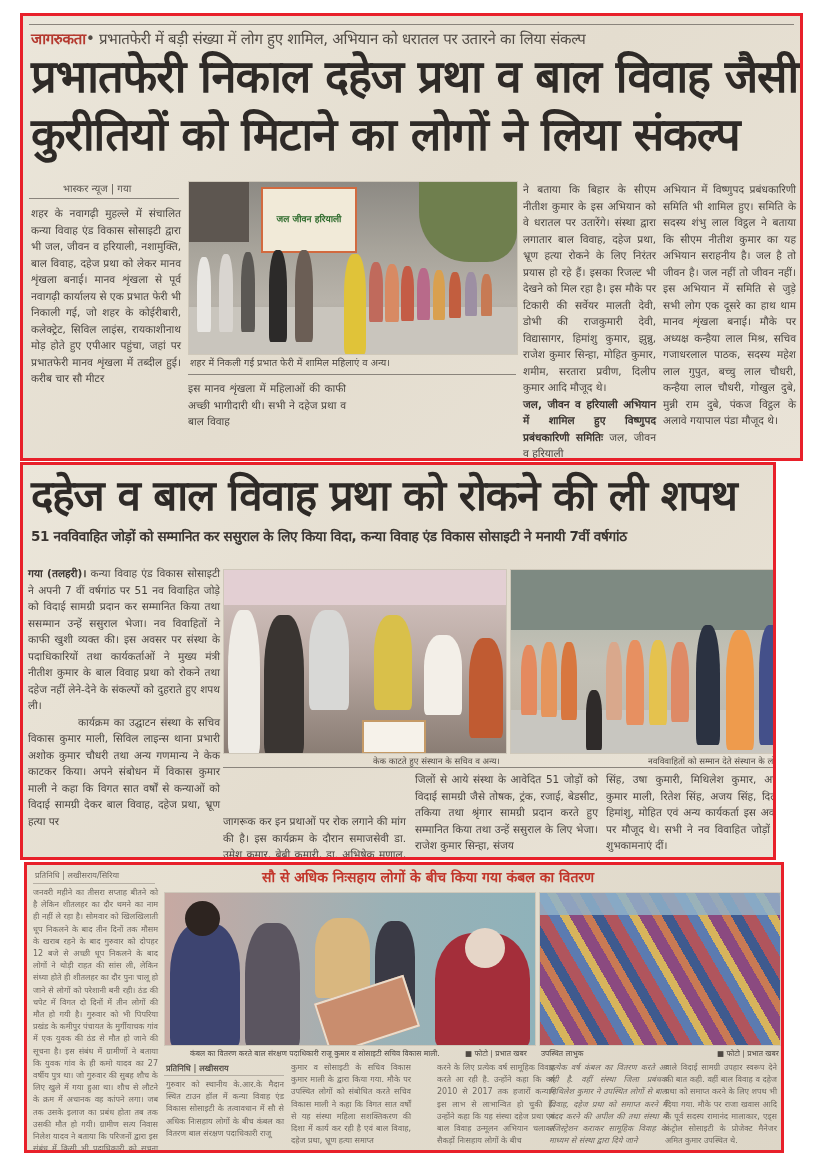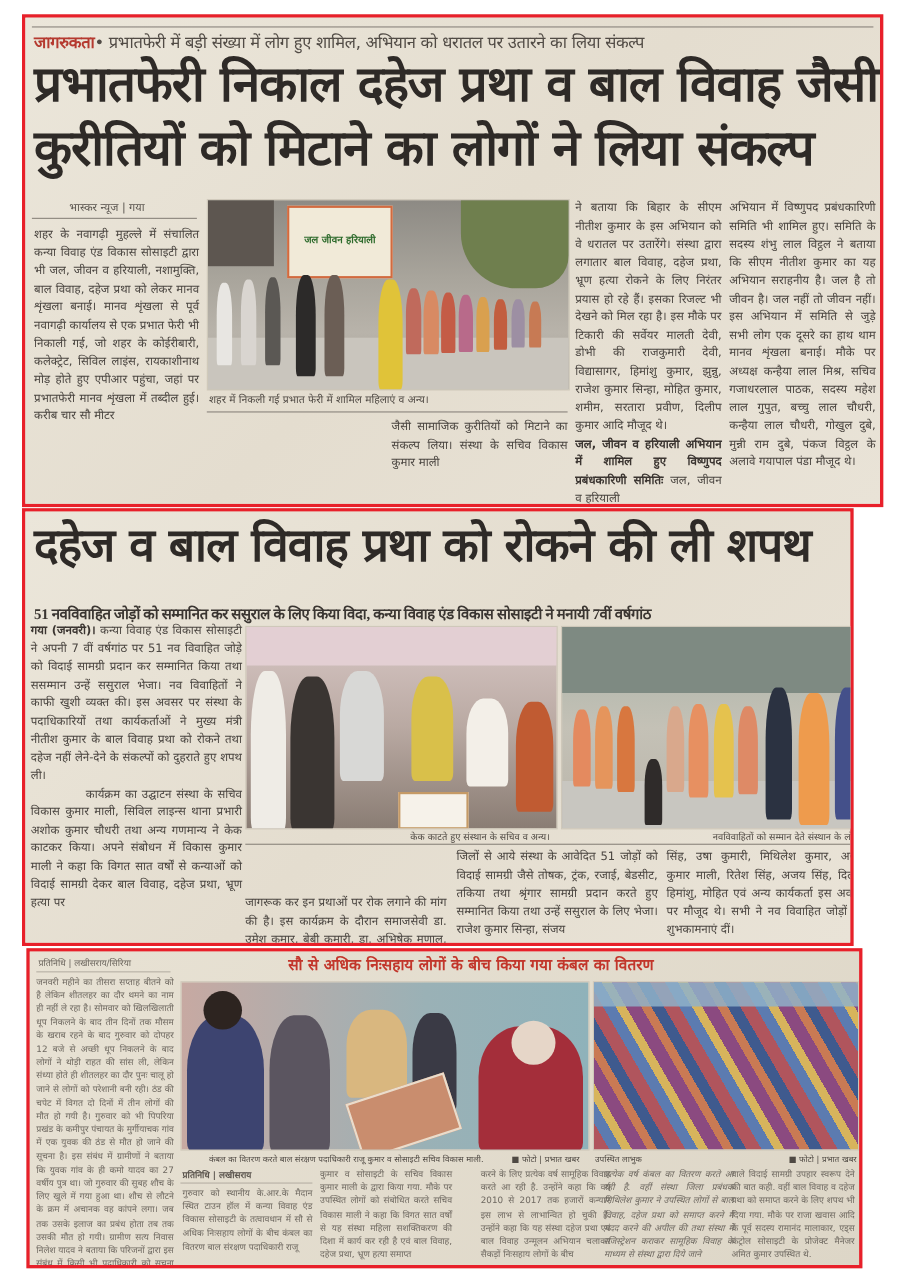--- a/index.html
+++ b/index.html
@@ -55,37 +55,37 @@
     <div class="fig" style="left:196px;top:82px;width:14px;height:58px;background:#d88a63;"></div>
     <div class="fig" style="left:212px;top:84px;width:13px;height:55px;background:#c45c46;"></div>
     <div class="fig" style="left:228px;top:86px;width:13px;height:52px;background:#b86a8a;"></div>
     <div class="fig" style="left:244px;top:88px;width:12px;height:50px;background:#d9a04f;"></div>
     <div class="fig" style="left:260px;top:90px;width:12px;height:46px;background:#c25e3f;"></div>
     <div class="fig" style="left:276px;top:90px;width:12px;height:44px;background:#9d8fa3;"></div>
     <div class="fig" style="left:292px;top:92px;width:11px;height:42px;background:#c77a54;"></div>
   </div>
   <div class="abs cap" style="left:167px;top:340px;">शहर में निकली गई प्रभात फेरी में शामिल महिलाएं व अन्य।</div>
   <div class="abs rule" style="left:165px;width:328px;top:358px;"></div>
-  <div class="abs col" style="left:333px;top:364px;width:160px;">जैसी सामाजिक कुरीतियों को मिटाने का संकल्प लिया। संस्था के सचिव विकास कुमार माली</div>
+  <div class="abs col" style="left:165px;top:364px;width:158px;">इस मानव शृंखला में महिलाओं की काफी अच्छी भागीदारी थी। सभी ने दहेज प्रथा व बाल विवाह</div>
 
   <div class="abs col" style="left:500px;top:165px;width:133px;">
     <span>ने बताया कि बिहार के सीएम नीतीश कुमार के इस अभियान को वे धरातल पर उतारेंगे। संस्था द्वारा लगातार बाल विवाह, दहेज प्रथा, भ्रूण हत्या रोकने के लिए निरंतर प्रयास हो रहे हैं। इसका रिजल्ट भी देखने को मिल रहा है। इस मौके पर टिकारी की सर्वेयर मालती देवी, डोभी की राजकुमारी देवी, विद्यासागर, हिमांशु कुमार, झुन्नु, राजेश कुमार सिन्हा, मोहित कुमार, शमीम, सरतारा प्रवीण, दिलीप कुमार आदि मौजूद थे।</span><br>
     <b>जल, जीवन व हरियाली अभियान में शामिल हुए विष्णुपद प्रबंधकारिणी समितिः</b>
     <span>जल, जीवन व हरियाली</span>
   </div>
   <div class="abs col" style="left:640px;top:165px;width:133px;">अभियान में विष्णुपद प्रबंधकारिणी समिति भी शामिल हुए। समिति के सदस्य शंभु लाल विट्ठल ने बताया कि सीएम नीतीश कुमार का यह अभियान सराहनीय है। जल है तो जीवन है। जल नहीं तो जीवन नहीं। इस अभियान में समिति से जुड़े सभी लोग एक दूसरे का हाथ थाम मानव शृंखला बनाई। मौके पर अध्यक्ष कन्हैया लाल मिश्र, सचिव गजाधरलाल पाठक, सदस्य महेश लाल गुपुत, बच्चु लाल चौधरी, कन्हैया लाल चौधरी, गोखुल दुबे, मुन्नी राम दुबे, पंकज विट्ठल के अलावे गयापाल पंडा मौजूद थे।</div>
 </div>
 
 <div class="clip clip2">
   <div class="paper"></div>
   <div class="abs h1" style="left:8px;top:8px;font-size:42px;white-space:nowrap;">दहेज व बाल विवाह प्रथा को रोकने की ली शपथ</div>
-  <div class="abs sub" style="left:8px;top:84px;font-family:Liberation Serif, serif;">51 नवविवाहित जोड़ों को सम्मानित कर ससुराल के लिए किया विदा,  कन्या विवाह एंड विकास सोसाइटी ने मनायी 7वीं वर्षगांठ</div>
+  <div class="abs sub" style="left:8px;top:62px;">51 नवविवाहित जोड़ों को सम्मानित कर ससुराल के लिए किया विदा,  कन्या विवाह एंड विकास सोसाइटी ने मनायी 7वीं वर्षगांठ</div>
 
   <div class="abs col" style="left:5px;top:100px;width:192px;">
-    <b>गया (जनवरी)।</b><span> कन्या विवाह एंड विकास सोसाइटी ने अपनी 7 वीं वर्षगांठ पर 51 नव विवाहित जोड़े को विदाई सामग्री प्रदान कर सम्मानित किया तथा ससम्मान उन्हें ससुराल भेजा। नव विवाहितों ने काफी खुशी व्यक्त की। इस अवसर पर संस्था के पदाधिकारियों तथा कार्यकर्ताओं ने मुख्य मंत्री नीतीश कुमार के बाल विवाह प्रथा को रोकने तथा दहेज नहीं लेने-देने के संकल्पों को दुहराते हुए शपथ ली।</span><br>
+    <b>गया (तलहरी)।</b><span> कन्या विवाह एंड विकास सोसाइटी ने अपनी 7 वीं वर्षगांठ पर 51 नव विवाहित जोड़े को विदाई सामग्री प्रदान कर सम्मानित किया तथा ससम्मान उन्हें ससुराल भेजा। नव विवाहितों ने काफी खुशी व्यक्त की। इस अवसर पर संस्था के पदाधिकारियों तथा कार्यकर्ताओं ने मुख्य मंत्री नीतीश कुमार के बाल विवाह प्रथा को रोकने तथा दहेज नहीं लेने-देने के संकल्पों को दुहराते हुए शपथ ली।</span><br>
     <span style="display:inline-block;width:50px;"></span><span>कार्यक्रम का उद्घाटन संस्था के सचिव विकास कुमार माली, सिविल लाइन्स थाना प्रभारी अशोक कुमार चौधरी तथा अन्य गणमान्य ने केक काटकर किया। अपने संबोधन में विकास कुमार माली ने कहा कि विगत सात वर्षों से कन्याओं को विदाई सामग्री देकर बाल विवाह, दहेज प्रथा, भ्रूण हत्या पर</span>
   </div>
 
   <div class="photo" style="left:200px;top:104px;width:282px;height:183px;background:linear-gradient(180deg,#d8c7c5 0%,#b9a9a2 50%,#8a7d74 100%);">
     <div class="abs" style="left:0;top:0;width:282px;height:35px;background:#e3cfd3;"></div>
     <div class="fig" style="left:4px;top:40px;width:32px;height:145px;background:#efece6;"></div>
     <div class="fig" style="left:40px;top:45px;width:40px;height:140px;background:#3a3532;"></div>
     <div class="fig" style="left:85px;top:40px;width:40px;height:100px;background:#d8d8d6;"></div>
     <div class="fig" style="left:150px;top:45px;width:38px;height:95px;background:#d9c04a;"></div>
     <div class="fig" style="left:200px;top:65px;width:38px;height:80px;background:#f3efe8;"></div>

